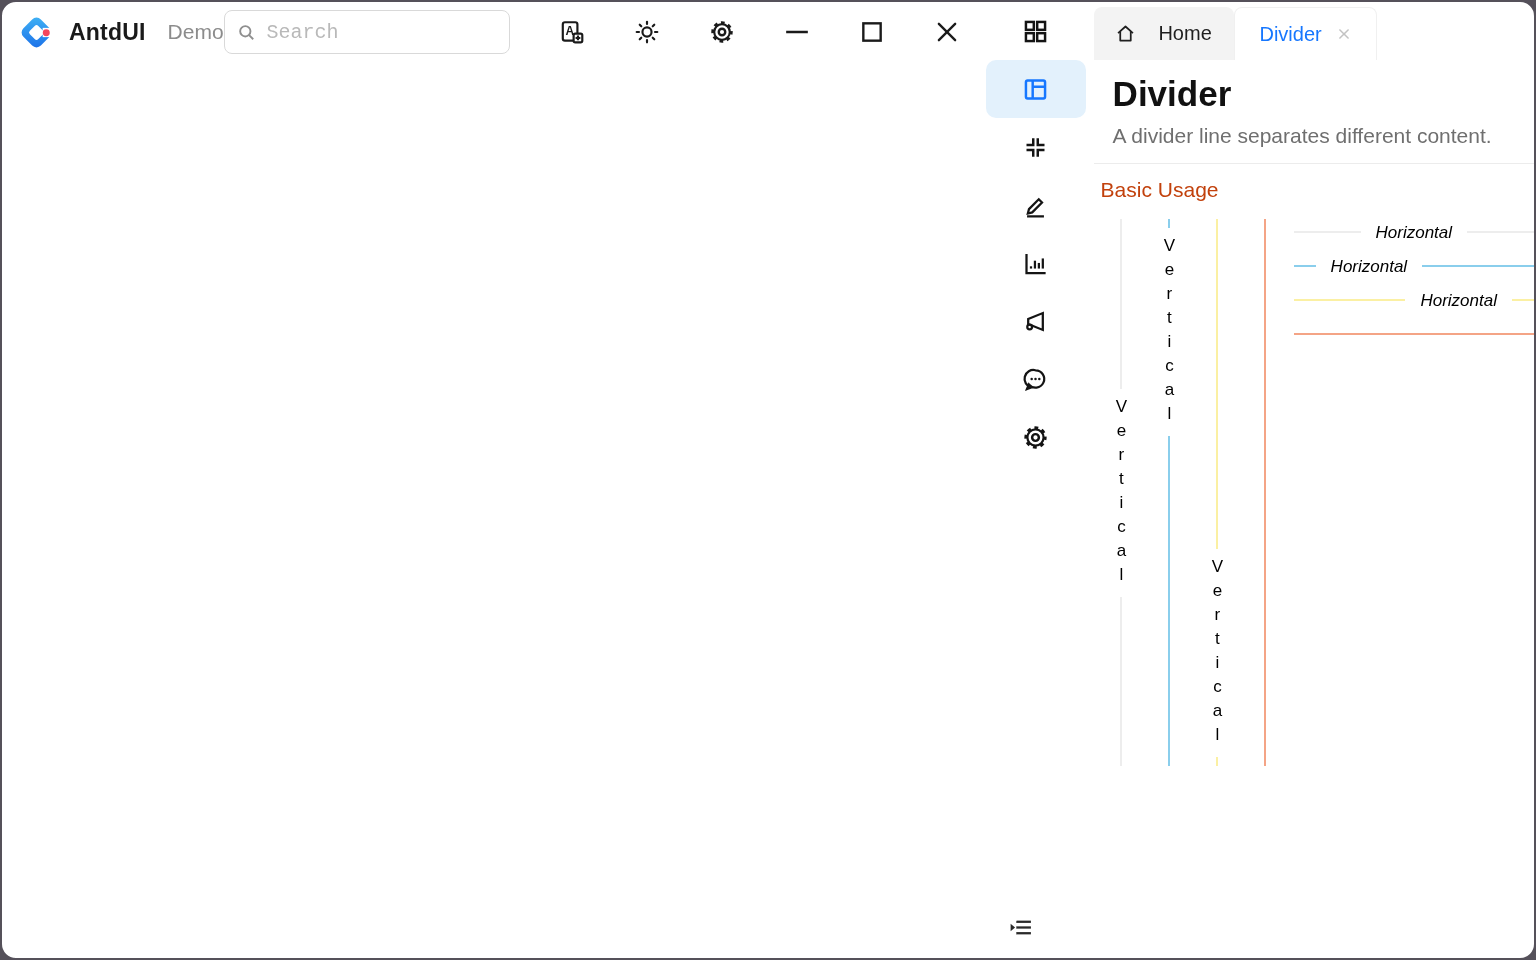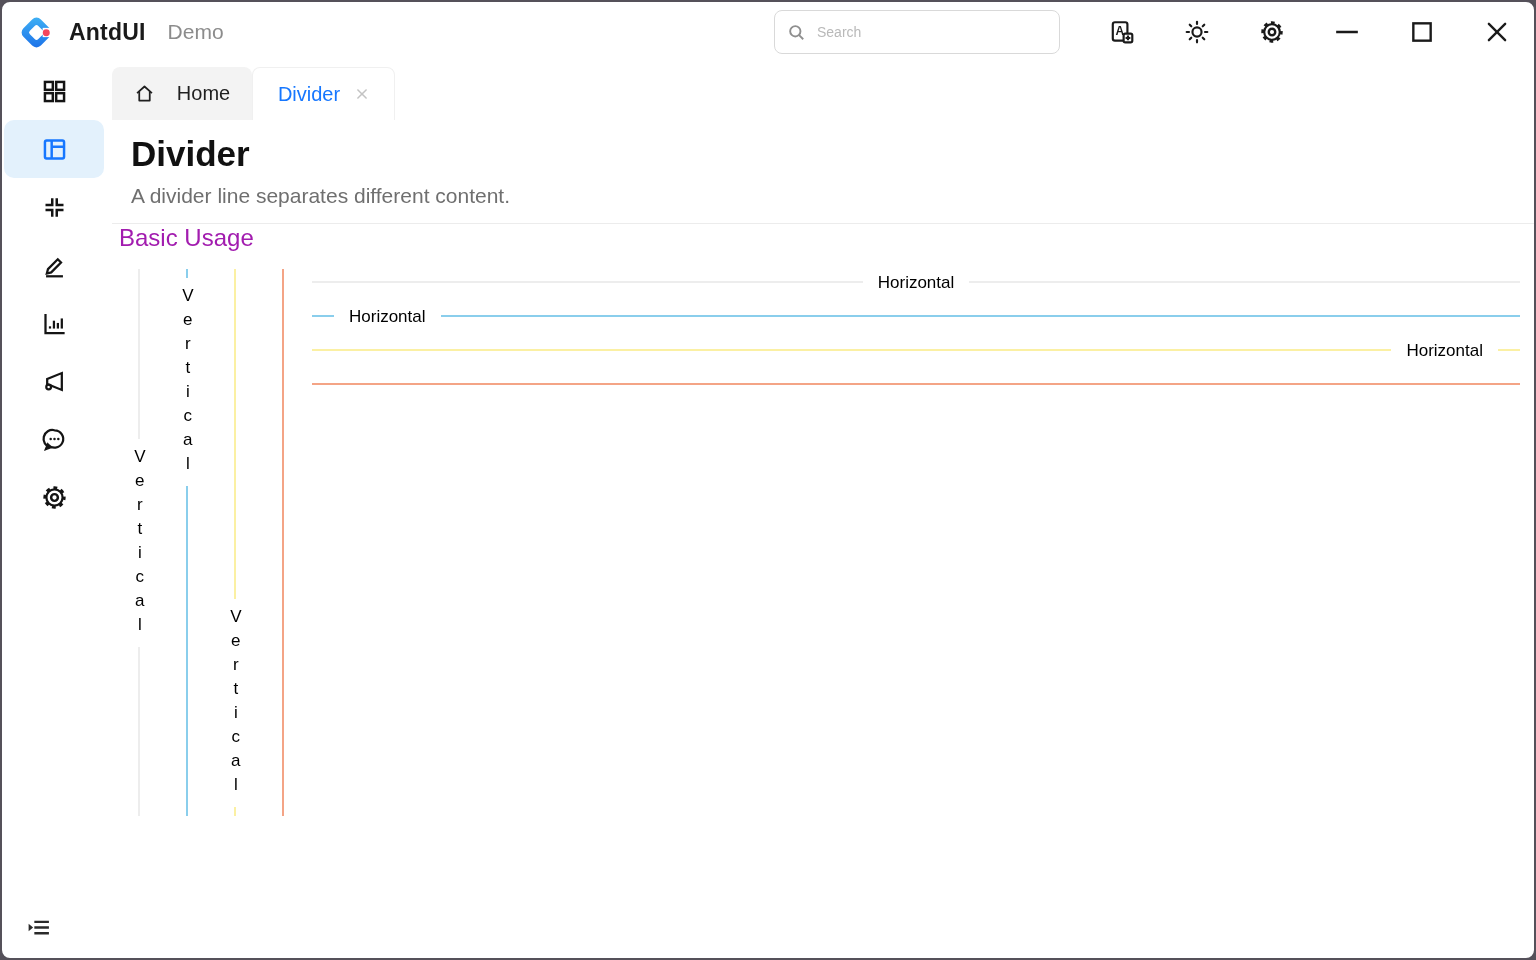--- a/index.html
+++ b/index.html
@@ -1,27 +1,27 @@
 <!DOCTYPE html>
 <html><head>
 <meta charset="utf-8">
 <style>
   html,body{margin:0;padding:0;width:1536px;height:960px;background:#55515a;font-family:"Liberation Sans",sans-serif;}
   *{box-sizing:border-box;}
-  #window{position:absolute;inset:0;background:#fff;border:2px solid #55515a;border-radius:10px;overflow:hidden;display:flex;flex-direction:column;}
+  #window{position:absolute;inset:0;background:#fff;border:2px solid #55515a;border-radius:16px;overflow:hidden;display:flex;flex-direction:row;}
 
   
   .titlebar{height:60px;flex:none;display:flex;align-items:center;padding:0 24px 0 16px;}
   .logo{width:37px;height:37px;flex:none;}
   .app-name{font-size:23px;font-weight:700;color:#1a1a1a;margin-left:14px;letter-spacing:.2px;}
   .page-name{font-size:21px;color:#8c8c8c;margin-left:22px;}
   .titlebar-spacer{flex:1;}
   .searchbox{width:286px;height:44px;border:1px solid #d9d9d9;border-radius:8px;display:flex;align-items:center;padding:0 12px;background:#fff;}
   .searchbox svg{flex:none;}
-  .searchbox input{border:none;outline:none;flex:1;margin-left:9px;font-size:14px;color:#c2410c;font-family:Liberation Sans, sans-serif;background:transparent;}
+  .searchbox input{border:none;outline:none;flex:1;margin-left:9px;font-size:20px;color:#c2410c;font-family:Liberation Mono, monospace;background:transparent;}
   .searchbox input::placeholder{color:#b9b9b9;}
   .tbtn{width:26px;height:26px;flex:none;margin-left:49px;display:flex;align-items:center;justify-content:center;color:#1a1a1a;cursor:pointer;}
   .tbtn:first-of-type{margin-left:30px;}
 
   
   .app-body{flex:1;display:flex;min-height:0;}
   .sidebar{width:104px;flex:none;display:flex;flex-direction:column;align-items:center;position:relative;}
   .side-item{width:100px;height:58px;border-radius:10px;display:flex;align-items:center;justify-content:center;color:#141414;cursor:pointer;}
   .side-item.active{background:#e3f1fc;color:#1677ff;}
   .sidebar-bottom{position:absolute;left:24px;bottom:14px;color:#2a2a2a;cursor:pointer;}
@@ -31,30 +31,30 @@
   .tabbar{height:58px;flex:none;display:flex;align-items:flex-end;padding-left:6px;}
   .tab{height:53px;display:flex;align-items:center;justify-content:center;border-radius:8px 8px 0 0;font-size:20px;cursor:pointer;}
   .tab-home{width:140px;background:#f3f3f3;color:#1f1f1f;gap:22px;}
   .tab-active{width:143px;background:#fff;color:#1677ff;border:1px solid #f0f0f0;border-bottom:none;gap:15px;}
   .tab-close{display:flex;align-items:center;color:#c3c3c3;}
 
   .page{flex:1;position:relative;overflow:hidden;}
   .page-title{margin:13px 0 0 25px;font-size:35px;font-weight:700;color:#111;line-height:1.2;}
   .page-desc{margin:9px 0 0 25px;font-size:21px;color:#6f6f6f;}
   .rule{height:1px;background:#ececec;margin:15px 0 0 6px;}
-  .section-title{margin:0 0 0 13px;font-size:24px;color:#a21caf;}
+  .section-title{margin:14px 0 0 13px;font-size:21px;color:#c2410c;}
 
   
   .demo{display:flex;margin:17px 0 0 9px;height:547px;}
   .vgroup{flex:none;display:flex;}
   .vdivider{width:48px;height:547px;display:flex;flex-direction:column;align-items:center;}
   .vdivider .seg{width:2px;display:block;}
   .vlabel{writing-mode:vertical-lr;text-orientation:upright;font-size:17px;letter-spacing:5px;color:#000;padding:8px 0;line-height:1.1;}
 
-  .hgroup{flex:1;display:flex;flex-direction:column;margin-left:5px;margin-top:-4px;padding-right:14px;min-width:0;}
+  .hgroup{flex:1;display:flex;flex-direction:column;margin-left:5px;margin-top:-4px;min-width:0;font-style:italic;}
   .hdivider{height:34px;display:flex;align-items:center;}
   .hdivider .seg{height:2px;display:block;}
   .hlabel{font-size:17px;color:#000;padding:0 15px;white-space:nowrap;line-height:1;}
 
   .pos-center .seg-a,.pos-center .seg-b{flex:1 1 0;}
   .pos-start .seg-a{flex:0 0 auto;}
   .vdivider.pos-start .seg-a{height:9px;}
   .hdivider.pos-start .seg-a{width:22px;}
   .pos-start .seg-b{flex:1 1 0;}
   .pos-end .seg-a{flex:1 1 0;}

